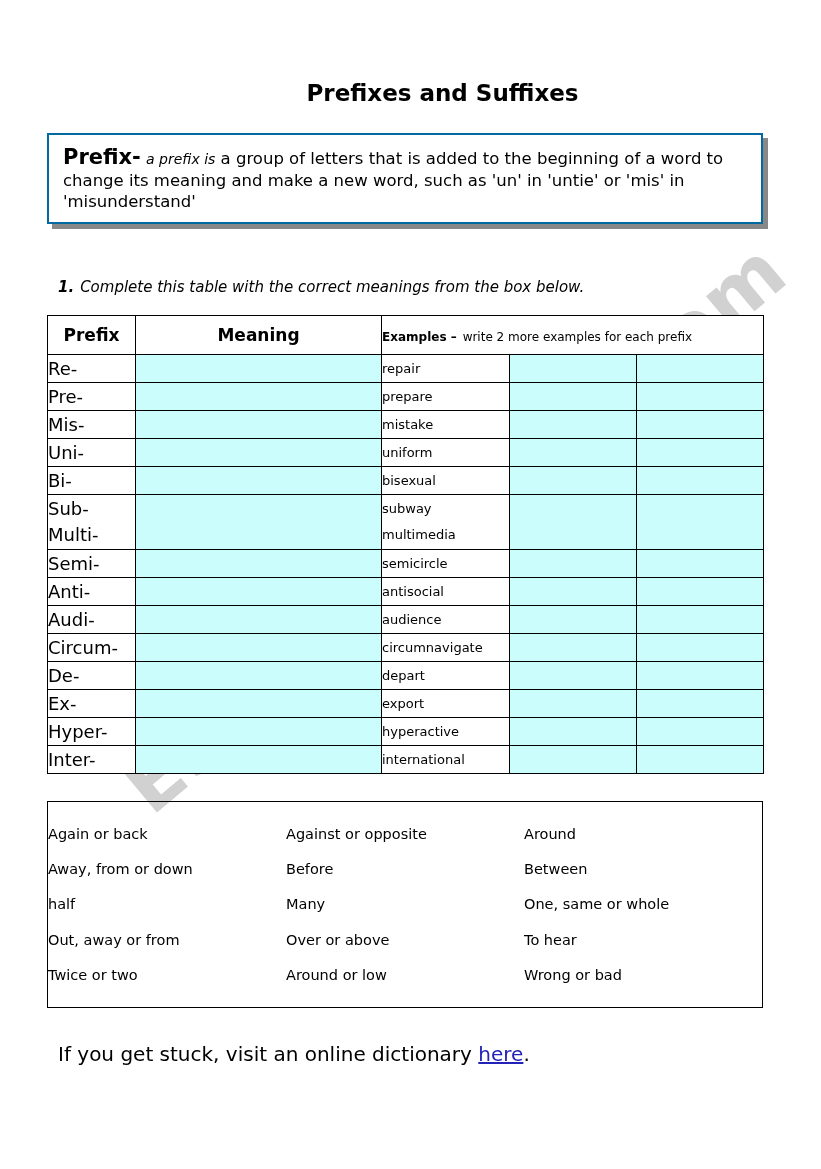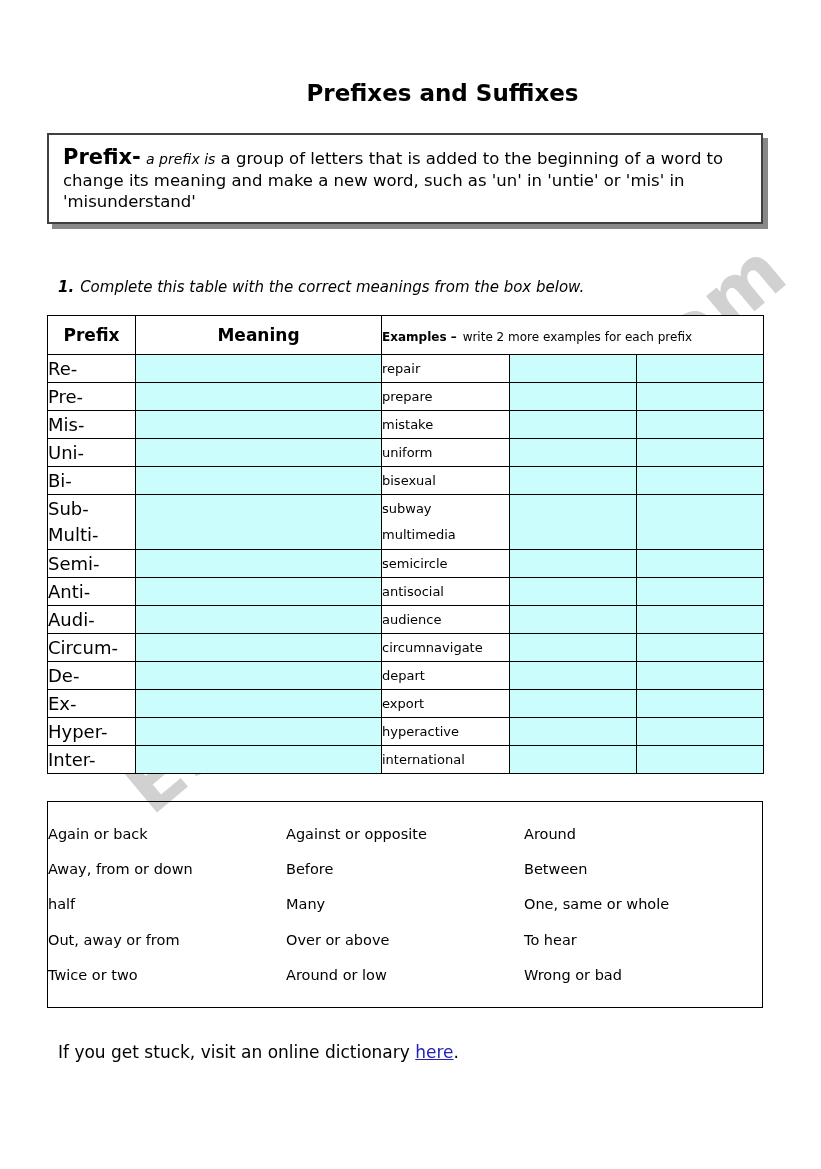--- a/index.html
+++ b/index.html
@@ -54,21 +54,21 @@
     padding-left: 32px;
   }
 
   
   #definition-box {
     position: absolute;
     left: 47px;
     top: 133px;
     width: 716px;
     min-height: 78px;
-    border: 2px solid #404040;
+    border: 2px solid #0369a1;
     background: #ffffff;
     box-shadow: 5px 5px 0 0 #888888;
     box-sizing: border-box;
     padding: 12px 14px 10px 14px;
     z-index: 10;
   }
   .def-line {
     font-size: 16.5px;
     line-height: 21px;
     font-family: "DejaVu Sans", sans-serif;
@@ -197,21 +197,21 @@
     font-family: "DejaVu Sans", sans-serif;
     font-size: 14.5px;
     line-height: 20px;
   }
 
   
   #footer {
     position: absolute;
     left: 58px;
     top: 1042px;
-    font-size: 17px;
+    font-size: 20px;
     font-family: "DejaVu Sans", sans-serif;
     z-index: 10;
   }
   #footer a, #footer .link {
     color: #2222bb;
     text-decoration: underline;
     cursor: pointer;
   }
 </style>
 </head>

